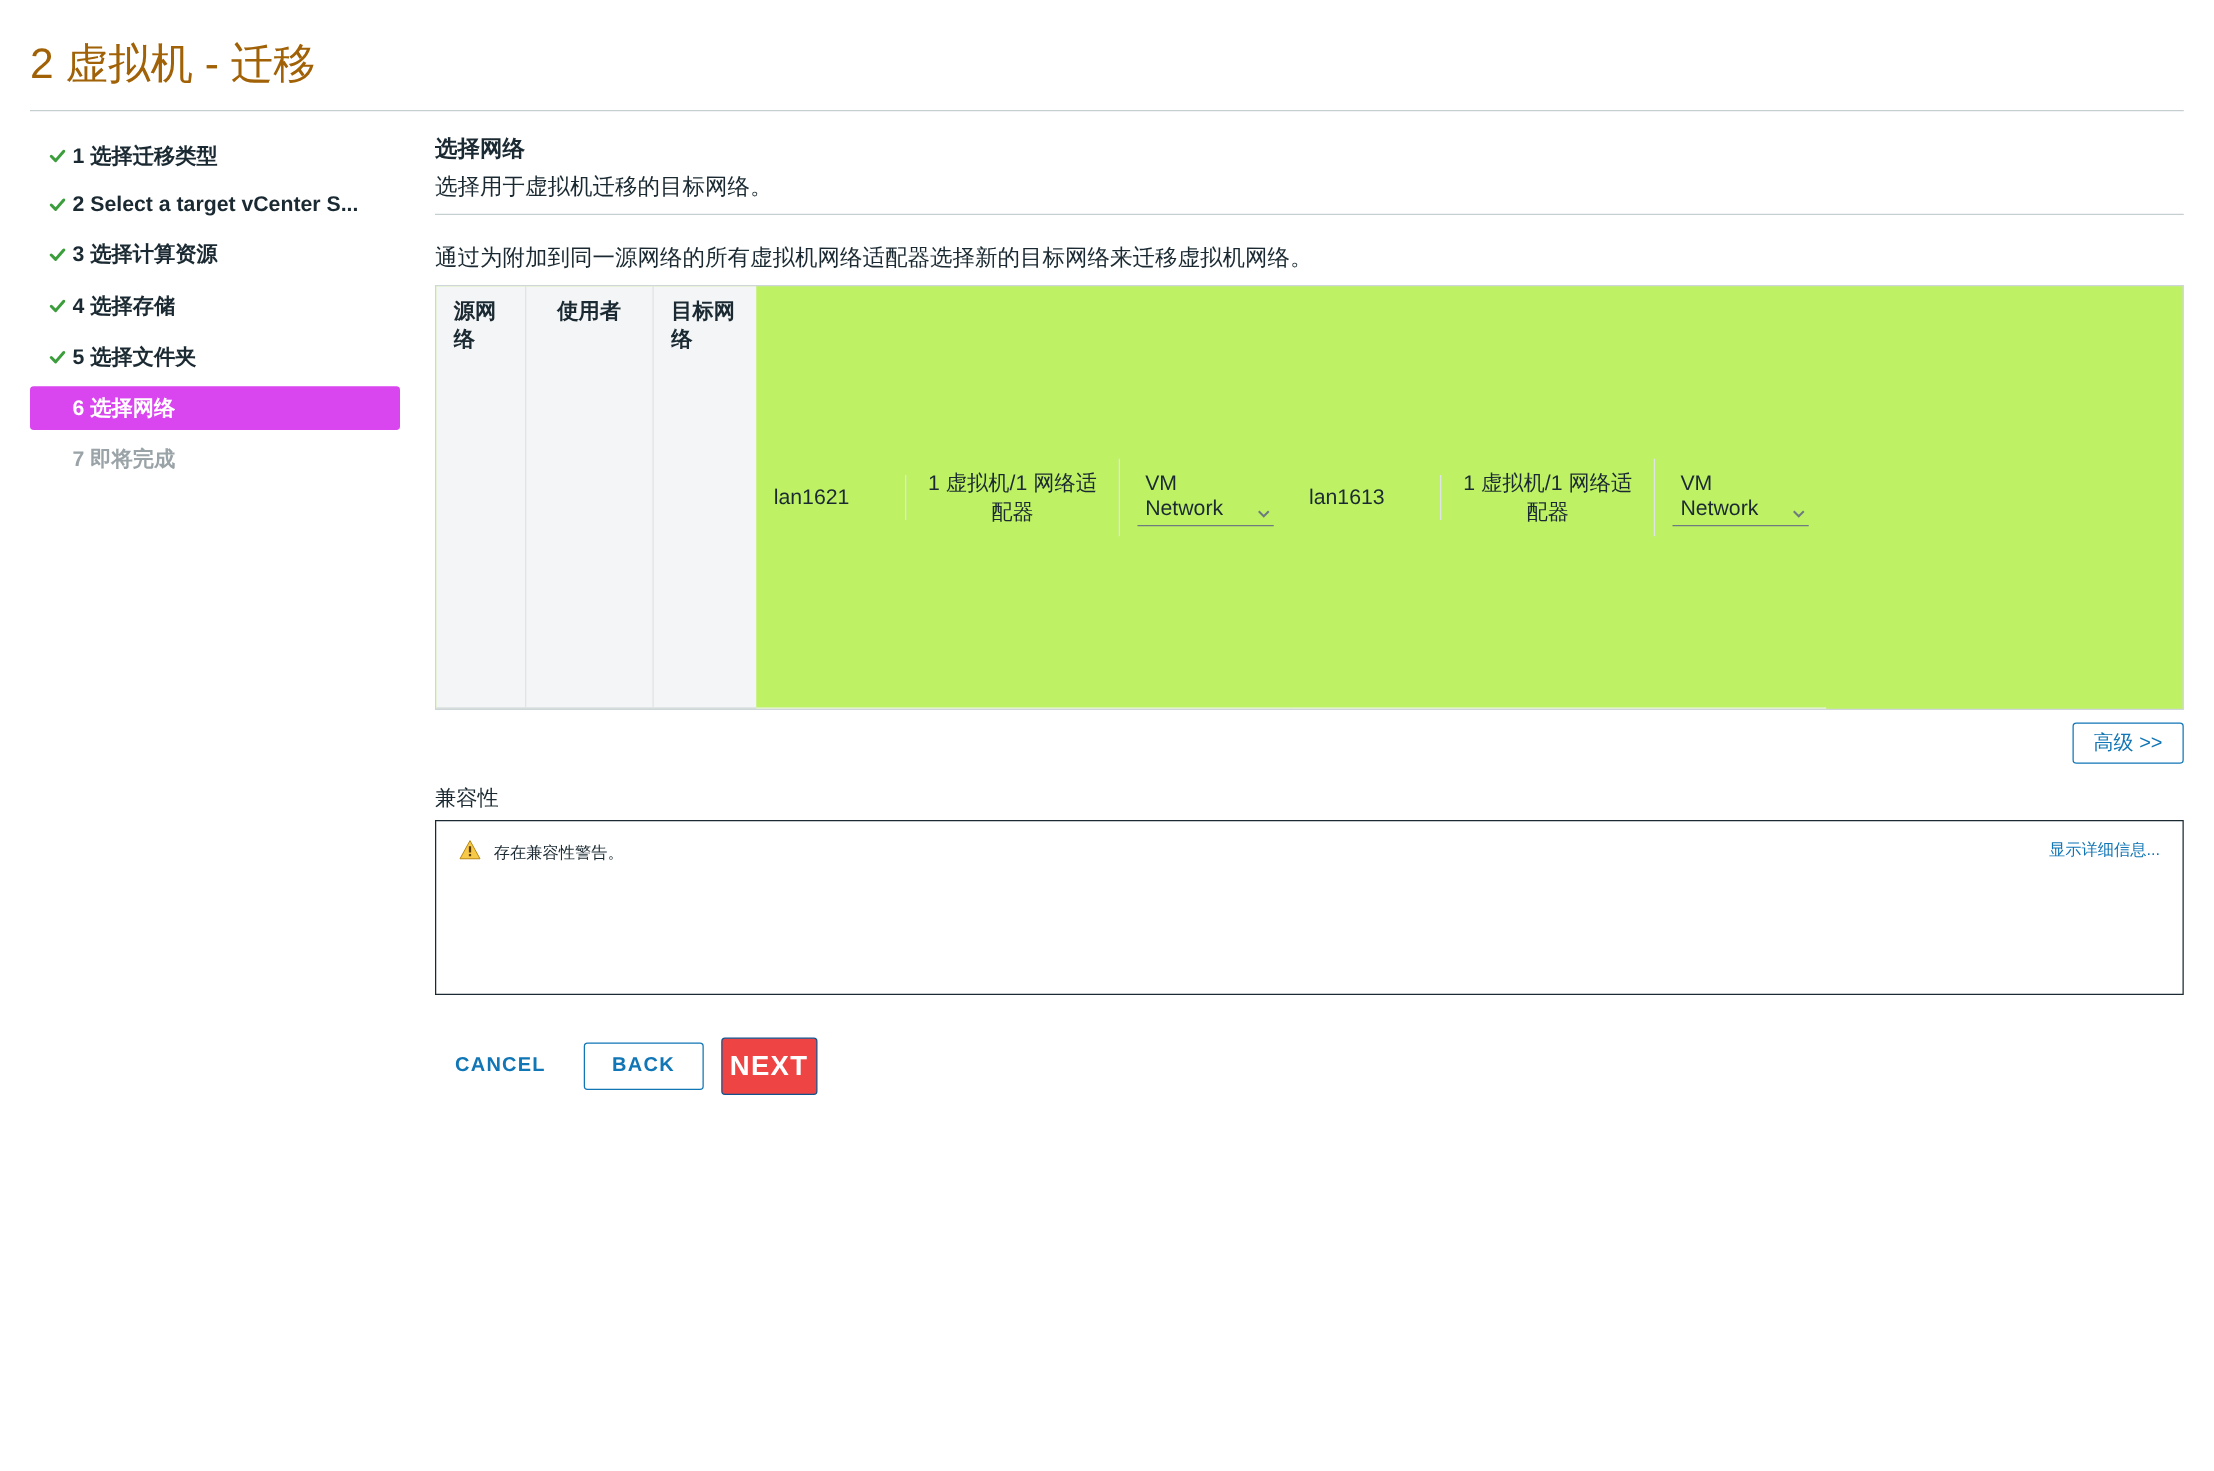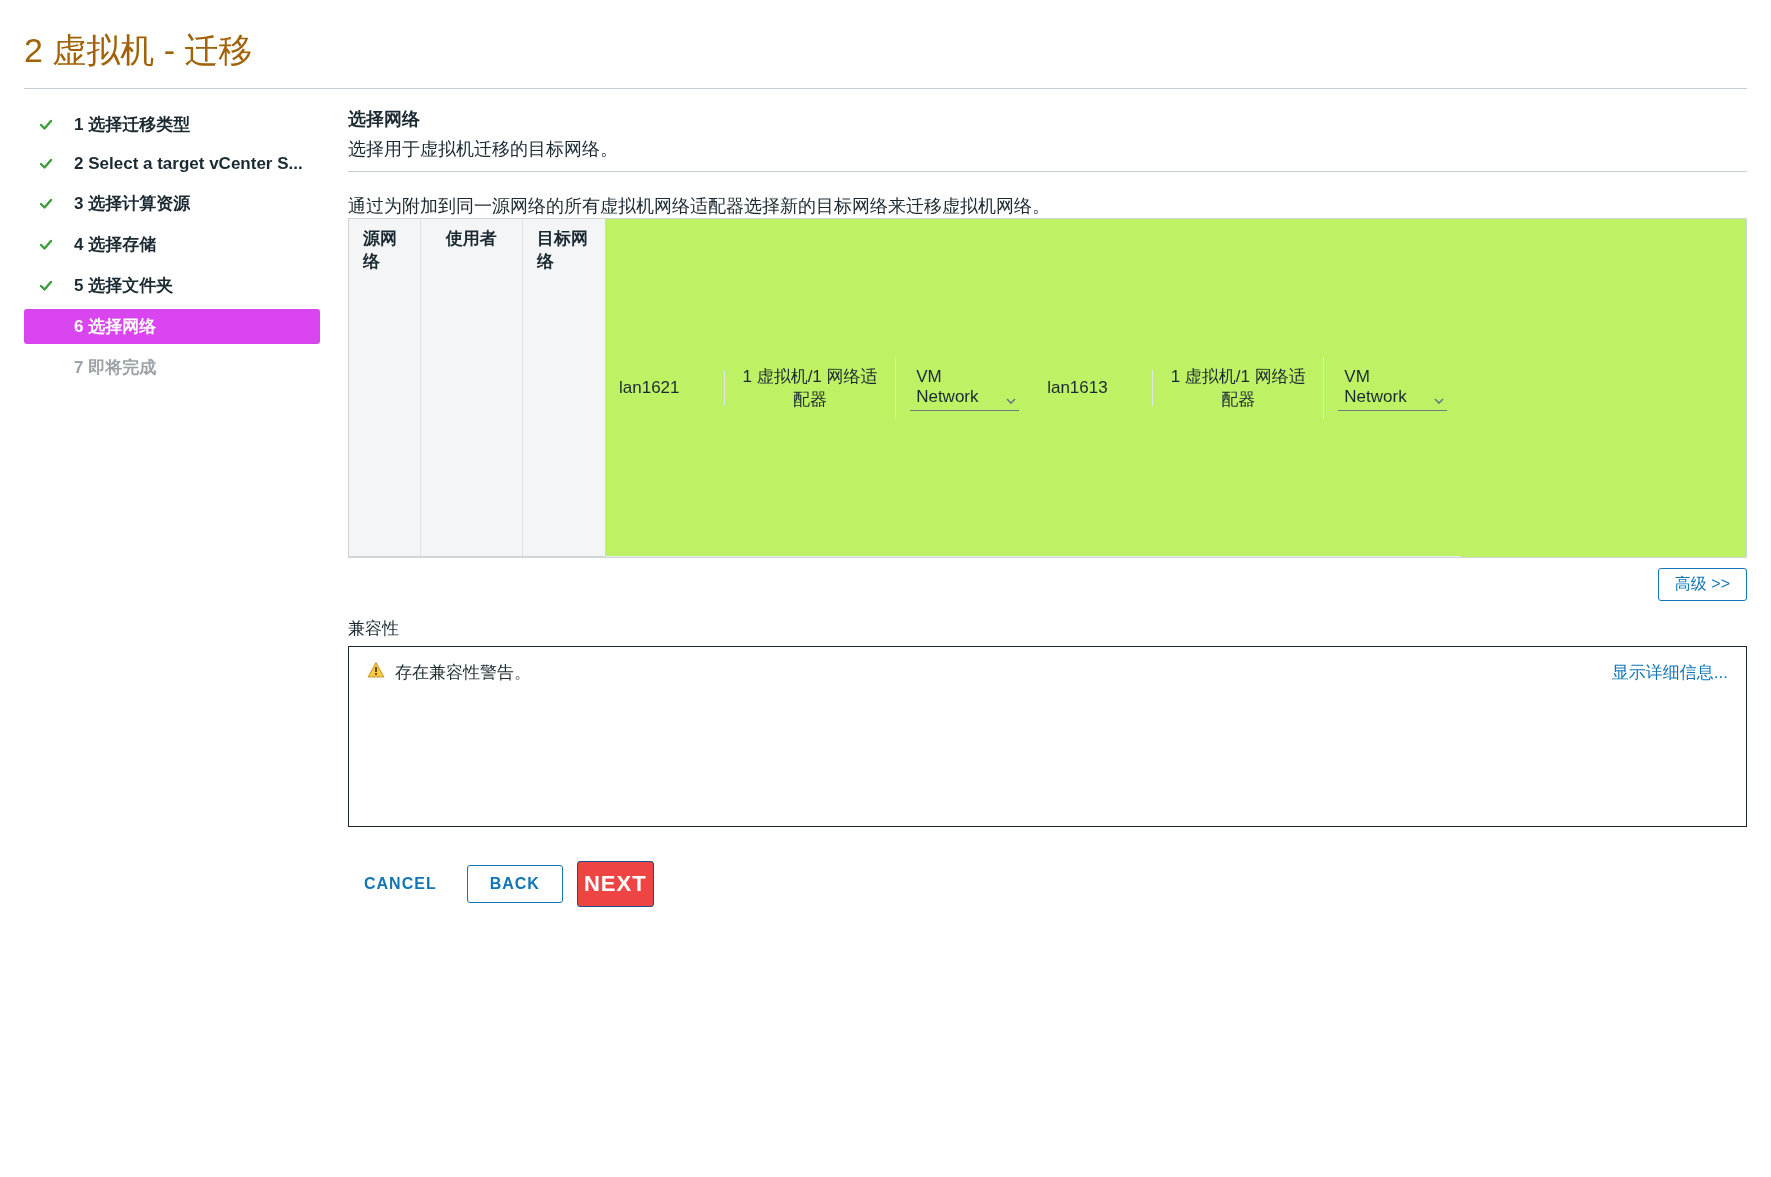--- a/index.html
+++ b/index.html
@@ -25,21 +25,21 @@
     display: flex;
     gap: 28px;
   }
   .steps {
     width: 296px;
     flex-shrink: 0;
   }
   .step {
     display: flex;
     align-items: center;
-    gap: 20px;
+    gap: 4px;
     padding: 6px 10px 6px 14px;
     font-size: 17px;
     font-weight: 600;
     color: #1b2a32;
     border-radius: 3px;
     margin-bottom: 6px;
     cursor: pointer;
     white-space: nowrap;
     overflow: hidden;
     text-overflow: ellipsis;
@@ -77,21 +77,21 @@
     font-size: 18px;
     margin-bottom: 10px;
   }
   .section-divider {
     height: 1px;
     background: #c5ced1;
     margin-bottom: 22px;
   }
   .instruction {
     font-size: 18px;
-    margin-bottom: 0;
+    margin-bottom: 10px;
   }
   .net-table {
     border: 1px solid #cfd6d9;
     height: 340px;
     display: flex;
     flex-direction: row;
     background: #bef264;
   }
   .net-header {
     display: flex;
@@ -137,23 +137,23 @@
     border-radius: 3px;
     cursor: pointer;
   }
   .compat-label {
     margin-top: 16px;
     font-size: 17px;
     margin-bottom: 6px;
   }
   .compat-box {
     border: 1.5px solid #1b2a32;
-    height: 181px;
+    height: 140px;
     padding: 14px 18px;
-    font-size: 17px;
+    font-size: 13px;
   }
   .compat-row {
     display: flex;
     justify-content: space-between;
     align-items: flex-start;
   }
   .compat-msg {
     display: flex;
     align-items: center;
     gap: 10px;

